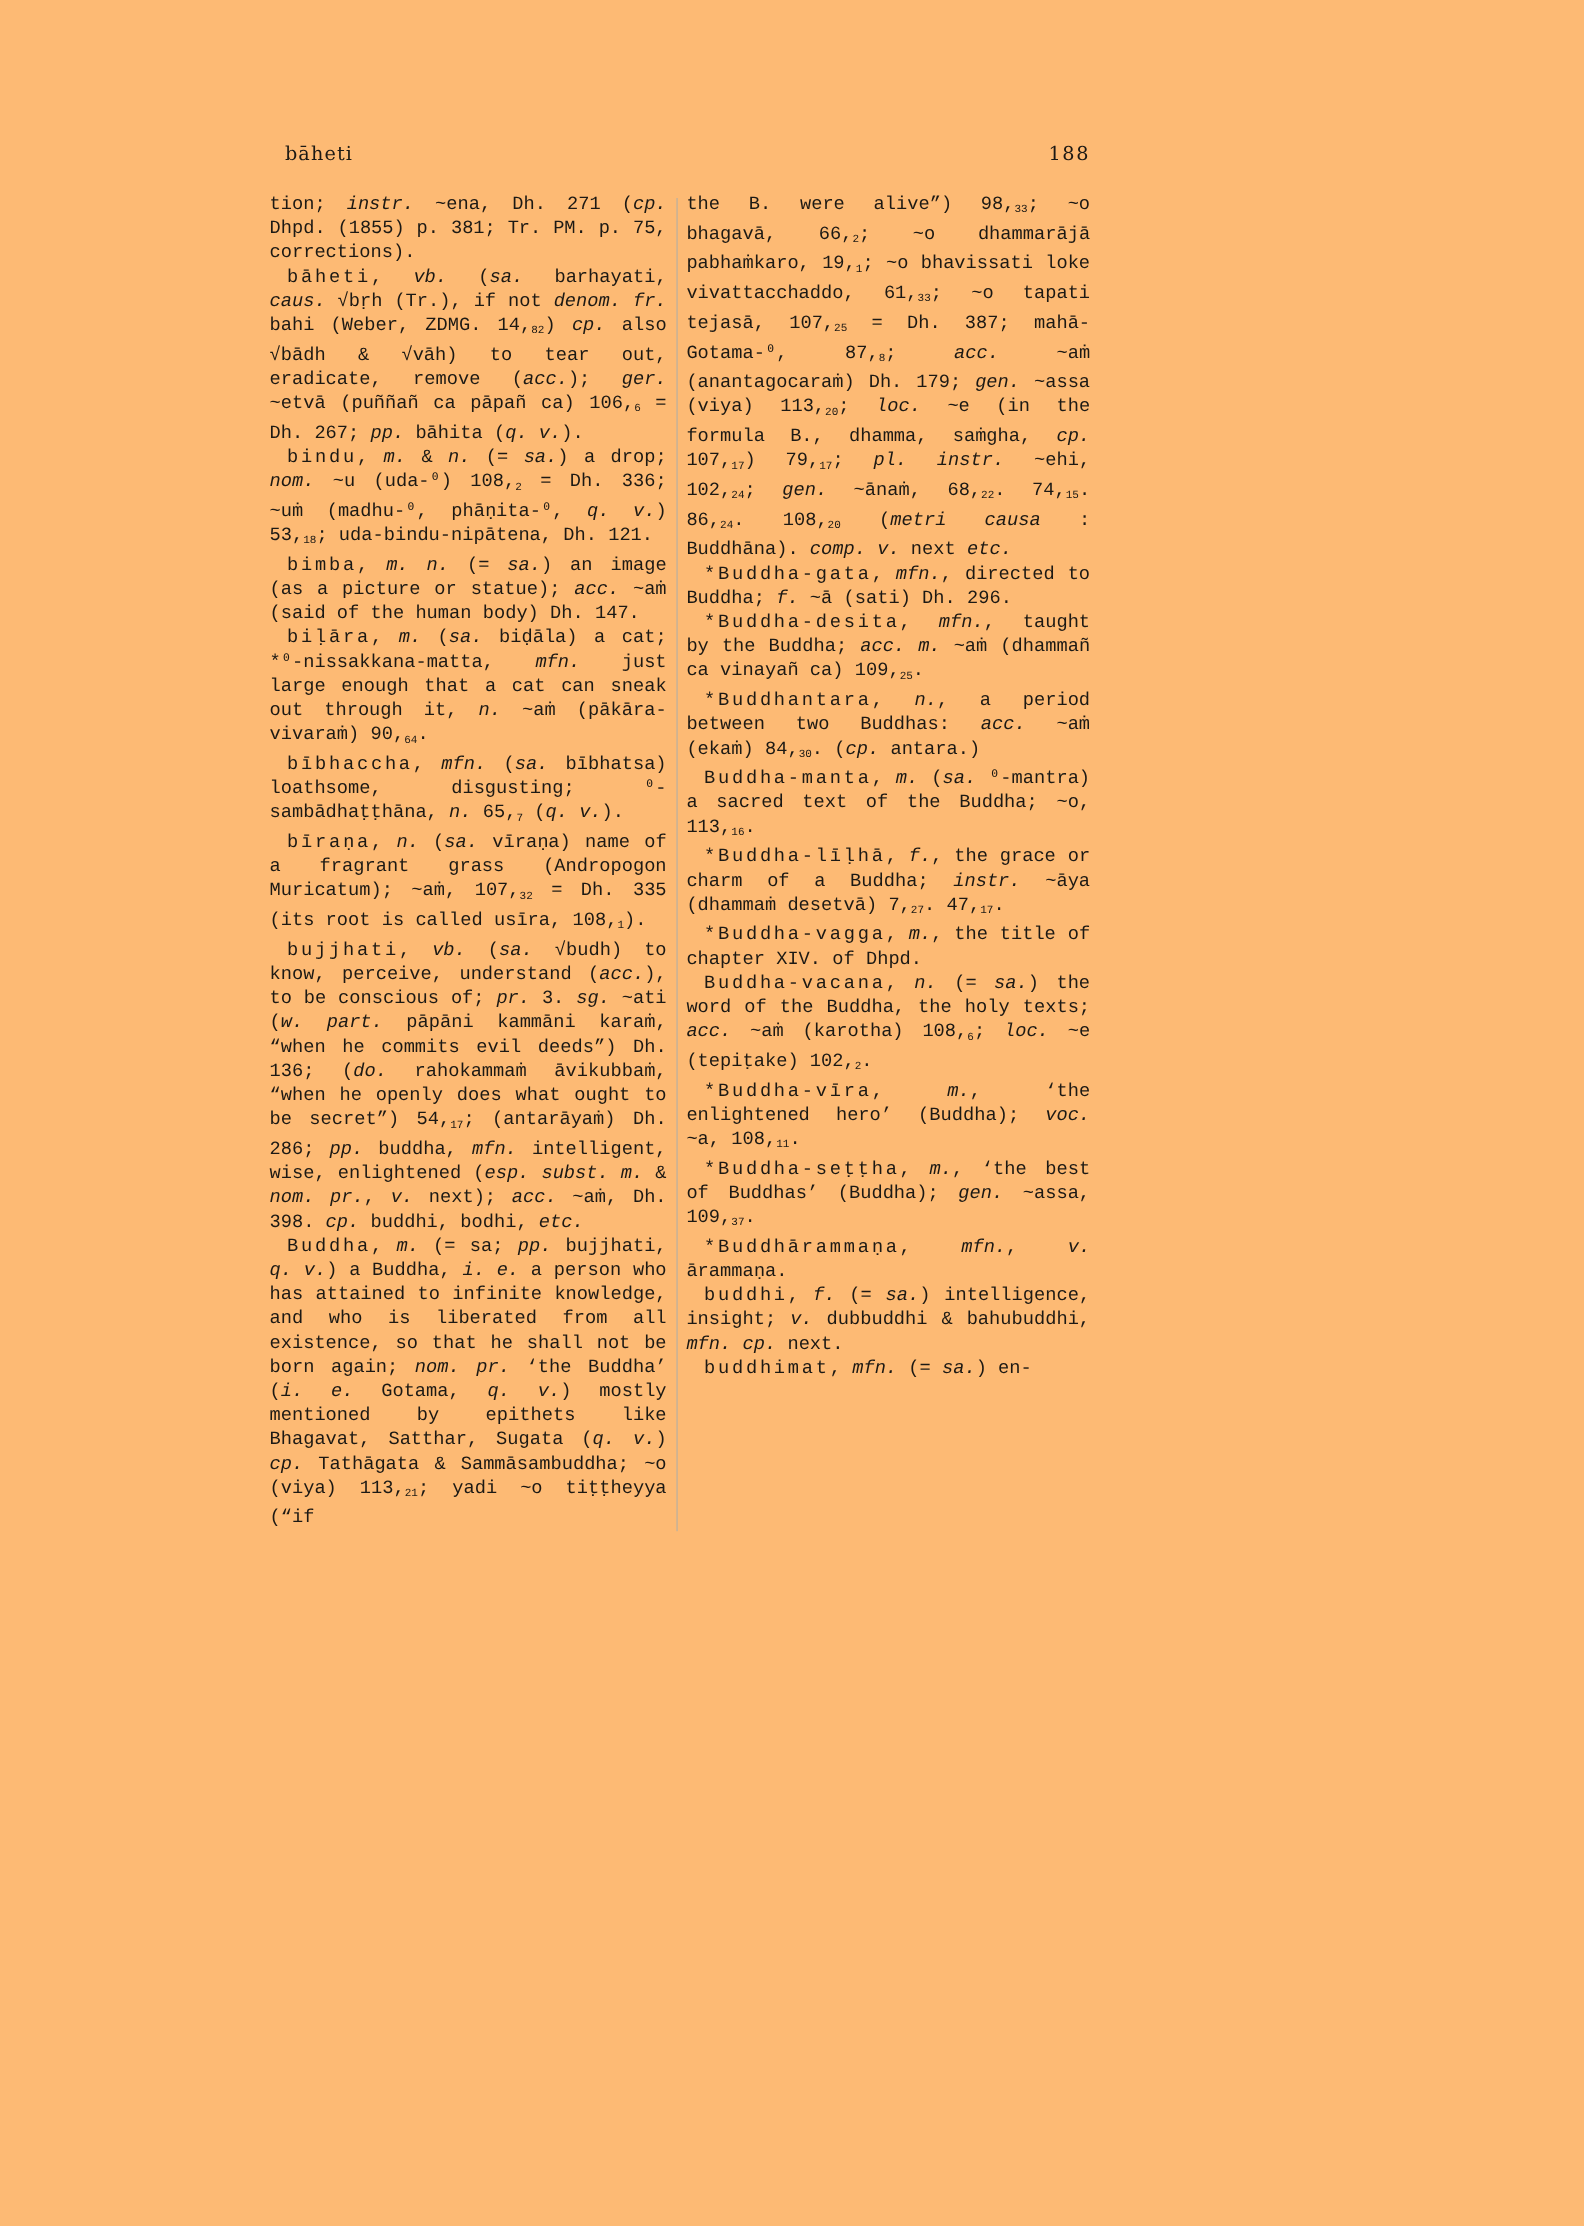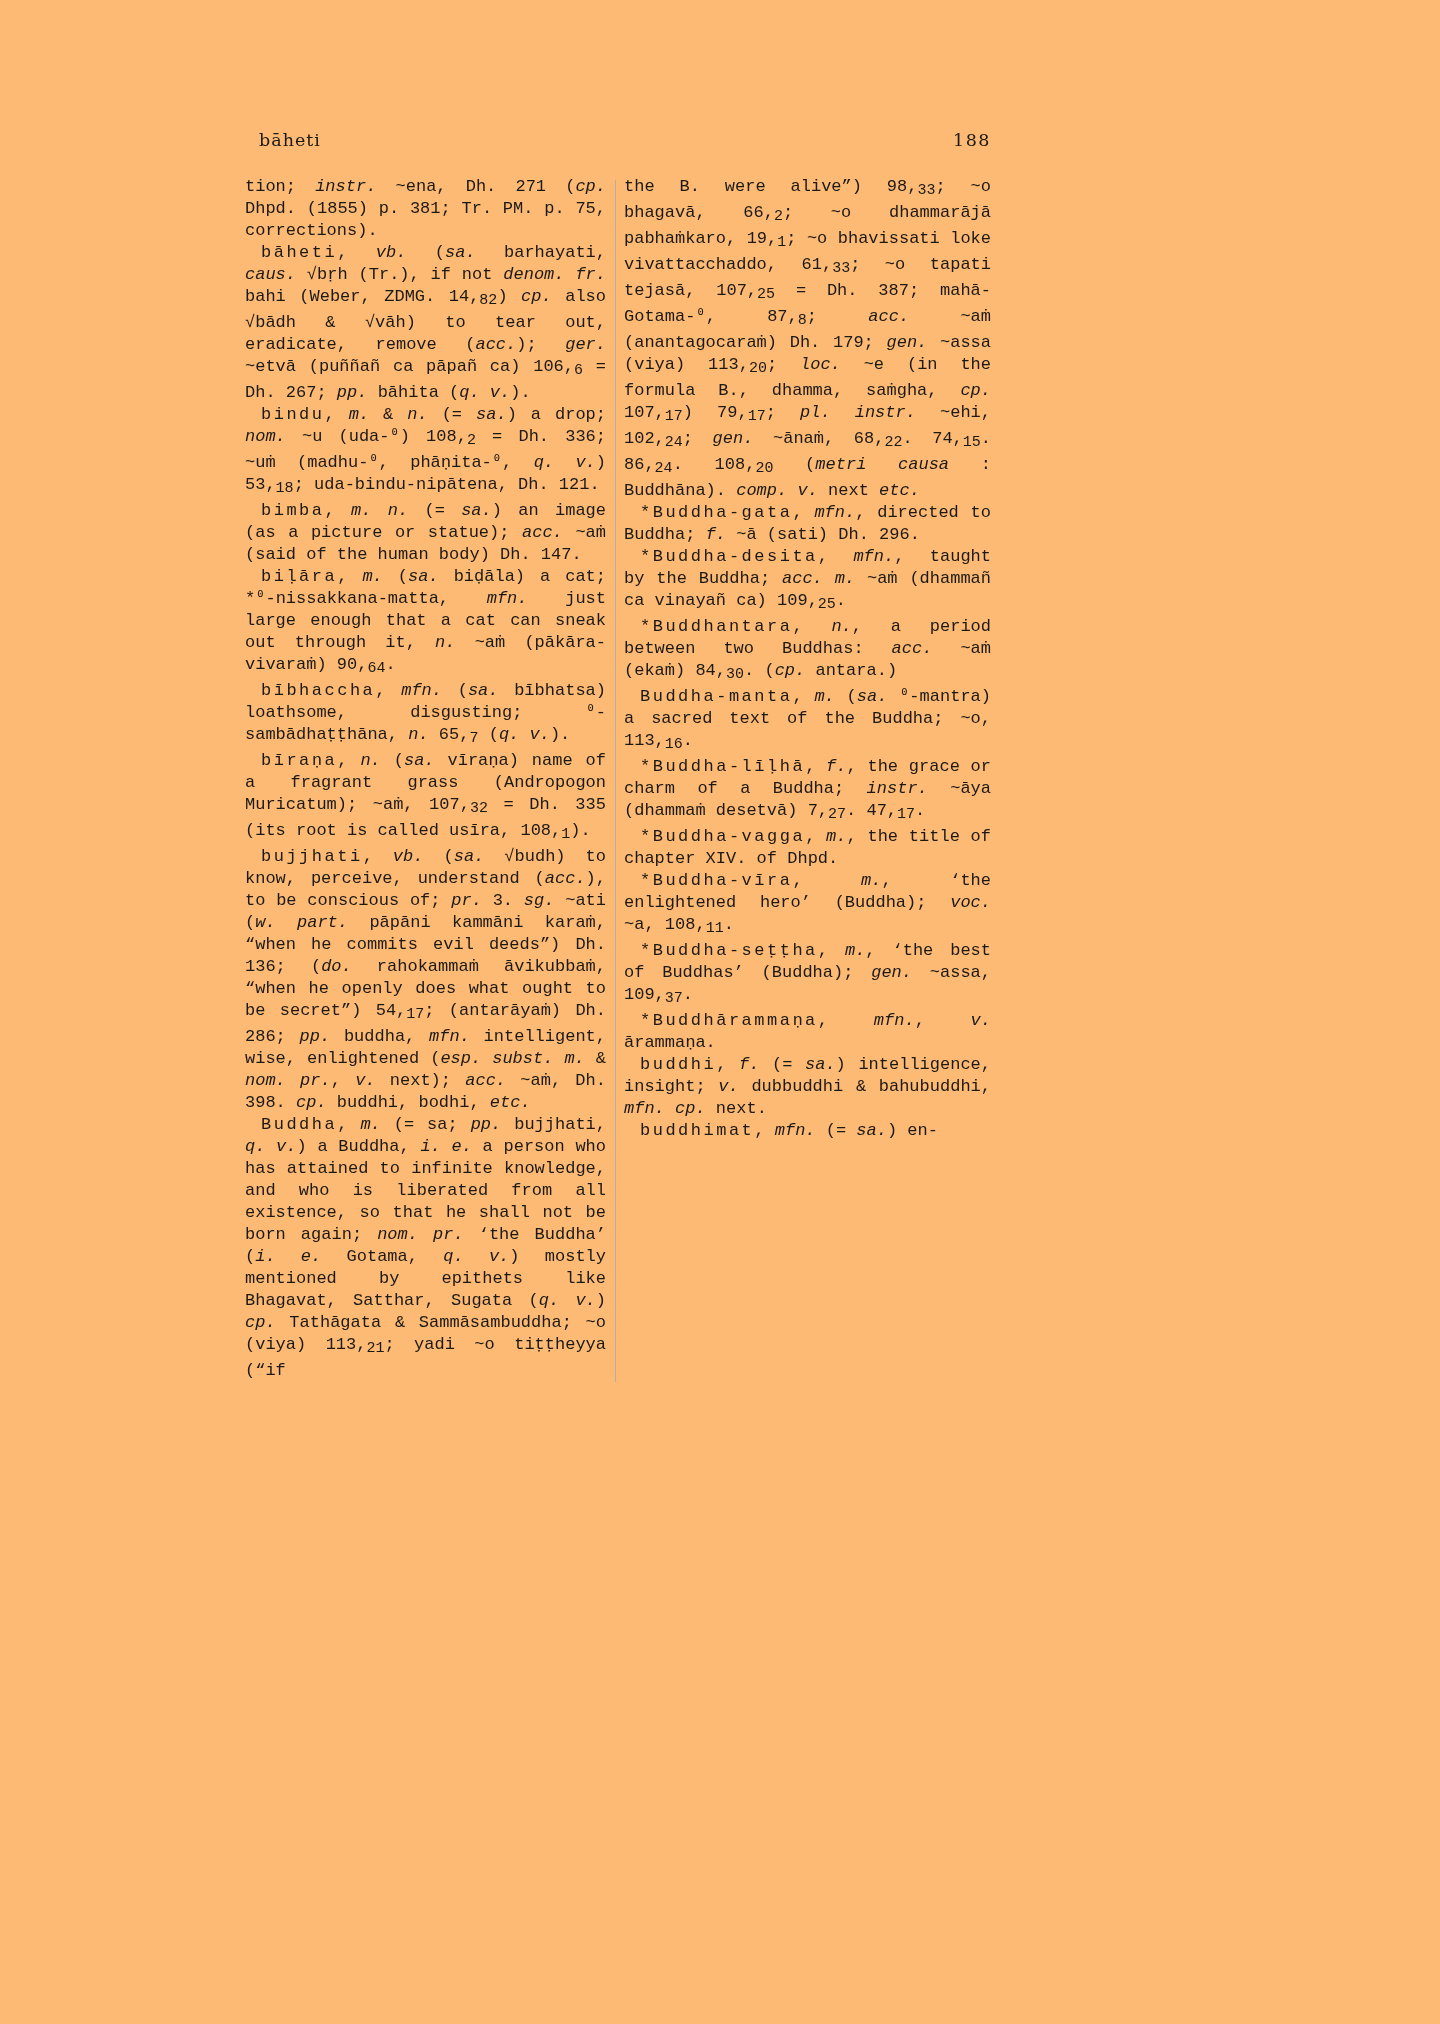--- a/index.html
+++ b/index.html
@@ -17,21 +17,21 @@
   .head-word{position:absolute;left:14px;top:0;letter-spacing:1px;}
   .page-num{position:absolute;left:0;right:0;top:0;text-align:right;letter-spacing:1.5px;}
   .columns{display:flex;margin-top:20px;align-items:stretch;font-family:Liberation Mono, monospace;}
   .col{font-size:17px;line-height:22px;text-align:justify;}
   .col-left{width:361px;}
   .sep{width:1px;background:#b4aea3;margin:4px 8px 0 9px;}
   .col-right{flex:1;}
   p.entry{margin:0;text-indent:16px;}
   p.cont{text-indent:0;}
   .hw{letter-spacing:2.5px;}
-  .ln{font-size:15px;vertical-align:-3px;letter-spacing:0;}
+  .ln{font-size:10px;vertical-align:-3px;letter-spacing:0;}
   i{font-style:italic;}
 </style>
 </head>
 <body>
 
 <div class="sheet">
   <div class="content">
     <div class="running-head">
       <span class="head-word">bāheti</span>
       <span class="page-num">188</span>
@@ -50,20 +50,21 @@
         </div>
       <div class="sep"></div>
       <div class="col col-right" id="col-right">
           <p class="entry cont">the B. were alive”) 98,<span class="ln">33</span>; ~o bhagavā, 66,<span class="ln">2</span>; ~o dhammarājā pabhaṁkaro, 19,<span class="ln">1</span>; ~o bhavissati loke vivattacchaddo, 61,<span class="ln">33</span>; ~o tapati tejasā, 107,<span class="ln">25</span> = Dh. 387; mahā-Gotama-⁰, 87,<span class="ln">8</span>; <i>acc.</i> ~aṁ (anantagocaraṁ) Dh. 179; <i>gen.</i> ~assa (viya) 113,<span class="ln">20</span>; <i>loc.</i> ~e (in the formula B., dhamma, saṁgha, <i>cp.</i> 107,<span class="ln">17</span>) 79,<span class="ln">17</span>; <i>pl.</i> <i>instr.</i> ~ehi, 102,<span class="ln">24</span>; <i>gen.</i> ~ānaṁ, 68,<span class="ln">22</span>. 74,<span class="ln">15</span>. 86,<span class="ln">24</span>. 108,<span class="ln">20</span> (<i>metri causa</i> : Buddhāna). <i>comp.</i> <i>v.</i> next <i>etc.</i></p>
           <p class="entry"><span class="hw">*Buddha-gata</span>, <i>mfn.</i>, directed to Buddha; <i>f.</i> ~ā (sati) Dh. 296.</p>
           <p class="entry"><span class="hw">*Buddha-desita</span>, <i>mfn.</i>, taught by the Buddha; <i>acc.</i> <i>m.</i> ~aṁ (dhammañ ca vinayañ ca) 109,<span class="ln">25</span>.</p>
           <p class="entry"><span class="hw">*Buddhantara</span>, <i>n.</i>, a period between two Buddhas: <i>acc.</i> ~aṁ (ekaṁ) 84,<span class="ln">30</span>. (<i>cp.</i> antara.)</p>
           <p class="entry"><span class="hw">Buddha-manta</span>, <i>m.</i> (<i>sa.</i> ⁰-mantra) a sacred text of the Buddha; ~o, 113,<span class="ln">16</span>.</p>
           <p class="entry"><span class="hw">*Buddha-līḷhā</span>, <i>f.</i>, the grace or charm of a Buddha; <i>instr.</i> ~āya (dhammaṁ desetvā) 7,<span class="ln">27</span>. 47,<span class="ln">17</span>.</p>
           <p class="entry"><span class="hw">*Buddha-vagga</span>, <i>m.</i>, the title of chapter XIV. of Dhpd.</p>
+          <p class="entry"><span class="hw">Buddha-vacana</span>, <i>n.</i> (= <i>sa.</i>) the word of the Buddha, the holy texts; <i>acc.</i> ~aṁ (karotha) 108,<span class="ln">6</span>; <i>loc.</i> ~e (tepiṭake) 102,<span class="ln">2</span>.</p>
           <p class="entry"><span class="hw">*Buddha-vīra</span>, <i>m.</i>, ‘the enlightened hero’ (Buddha); <i>voc.</i> ~a, 108,<span class="ln">11</span>.</p>
           <p class="entry"><span class="hw">*Buddha-seṭṭha</span>, <i>m.</i>, ‘the best of Buddhas’ (Buddha); <i>gen.</i> ~assa, 109,<span class="ln">37</span>.</p>
           <p class="entry"><span class="hw">*Buddhārammaṇa</span>, <i>mfn.</i>, <i>v.</i> ārammaṇa.</p>
           <p class="entry"><span class="hw">buddhi</span>, <i>f.</i> (= <i>sa.</i>) intelligence, insight; <i>v.</i> dubbuddhi &amp; bahubuddhi, <i>mfn.</i> <i>cp.</i> next.</p>
           <p class="entry"><span class="hw">buddhimat</span>, <i>mfn.</i> (= <i>sa.</i>) en-</p>
         </div>
     </div>
   </div>
 </div>
 

